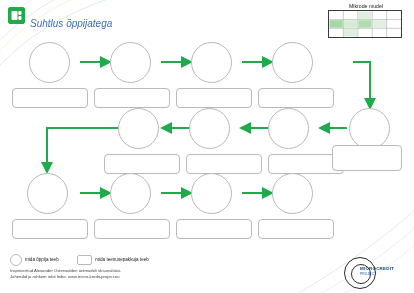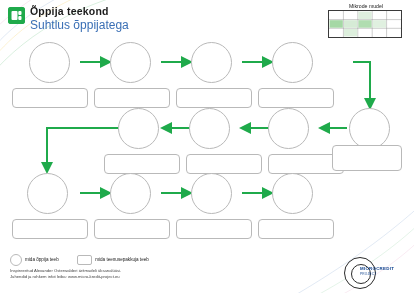--- a/index.html
+++ b/index.html
@@ -27,21 +27,21 @@
     background:#1faa4b;
   }
   .logo svg{display:block;}
   .title{
     position:absolute;left:30px;top:5px;
     font-size:10.5px;font-weight:bold;color:#1a1a1a;
     letter-spacing:.2px;
   }
   .subtitle{
     position:absolute;left:30px;top:18px;
-    font-size:12px;color:#3a6fb5;
+    font-size:10px;color:#3a6fb5;font-style:italic;
   }
 
   
   .micro-label{
     position:absolute;right:12px;top:3px;
     font-size:5.2px;color:#222;
     width:72px;text-align:center;
   }
   .micro-box{
     position:absolute;right:12px;top:10px;
@@ -131,21 +131,20 @@
   </svg>
 
   <div class="logo">
     <svg width="17" height="17" viewBox="0 0 17 17">
       <rect x="0" y="0" width="17" height="17" rx="3" fill="#1faa4b"></rect>
       <rect x="3.5" y="4" width="6" height="9" rx="1" fill="#ffffff"></rect>
       <rect x="10.3" y="4" width="3.2" height="4" rx="1" fill="#ffffff"></rect>
       <rect x="10.3" y="9" width="3.2" height="4" rx="1" fill="#ffffff"></rect>
     </svg>
   </div>
-  <div class="title">Õppija teekond</div>
   <div class="subtitle">Suhtlus õppijatega</div>
 
   <div class="micro-label">Mikrode mudel</div>
   <div class="micro-box">
     <svg width="72" height="26" viewBox="0 0 72 26">
       <rect x="0" y="0" width="72" height="26" fill="#ffffff"></rect>
       <g stroke="#9a9a9a" stroke-width="0.5">
         <line x1="0" y1="8.6" x2="72" y2="8.6"></line>
         <line x1="0" y1="17.3" x2="72" y2="17.3"></line>
         <line x1="14.4" y1="0" x2="14.4" y2="26"></line>

